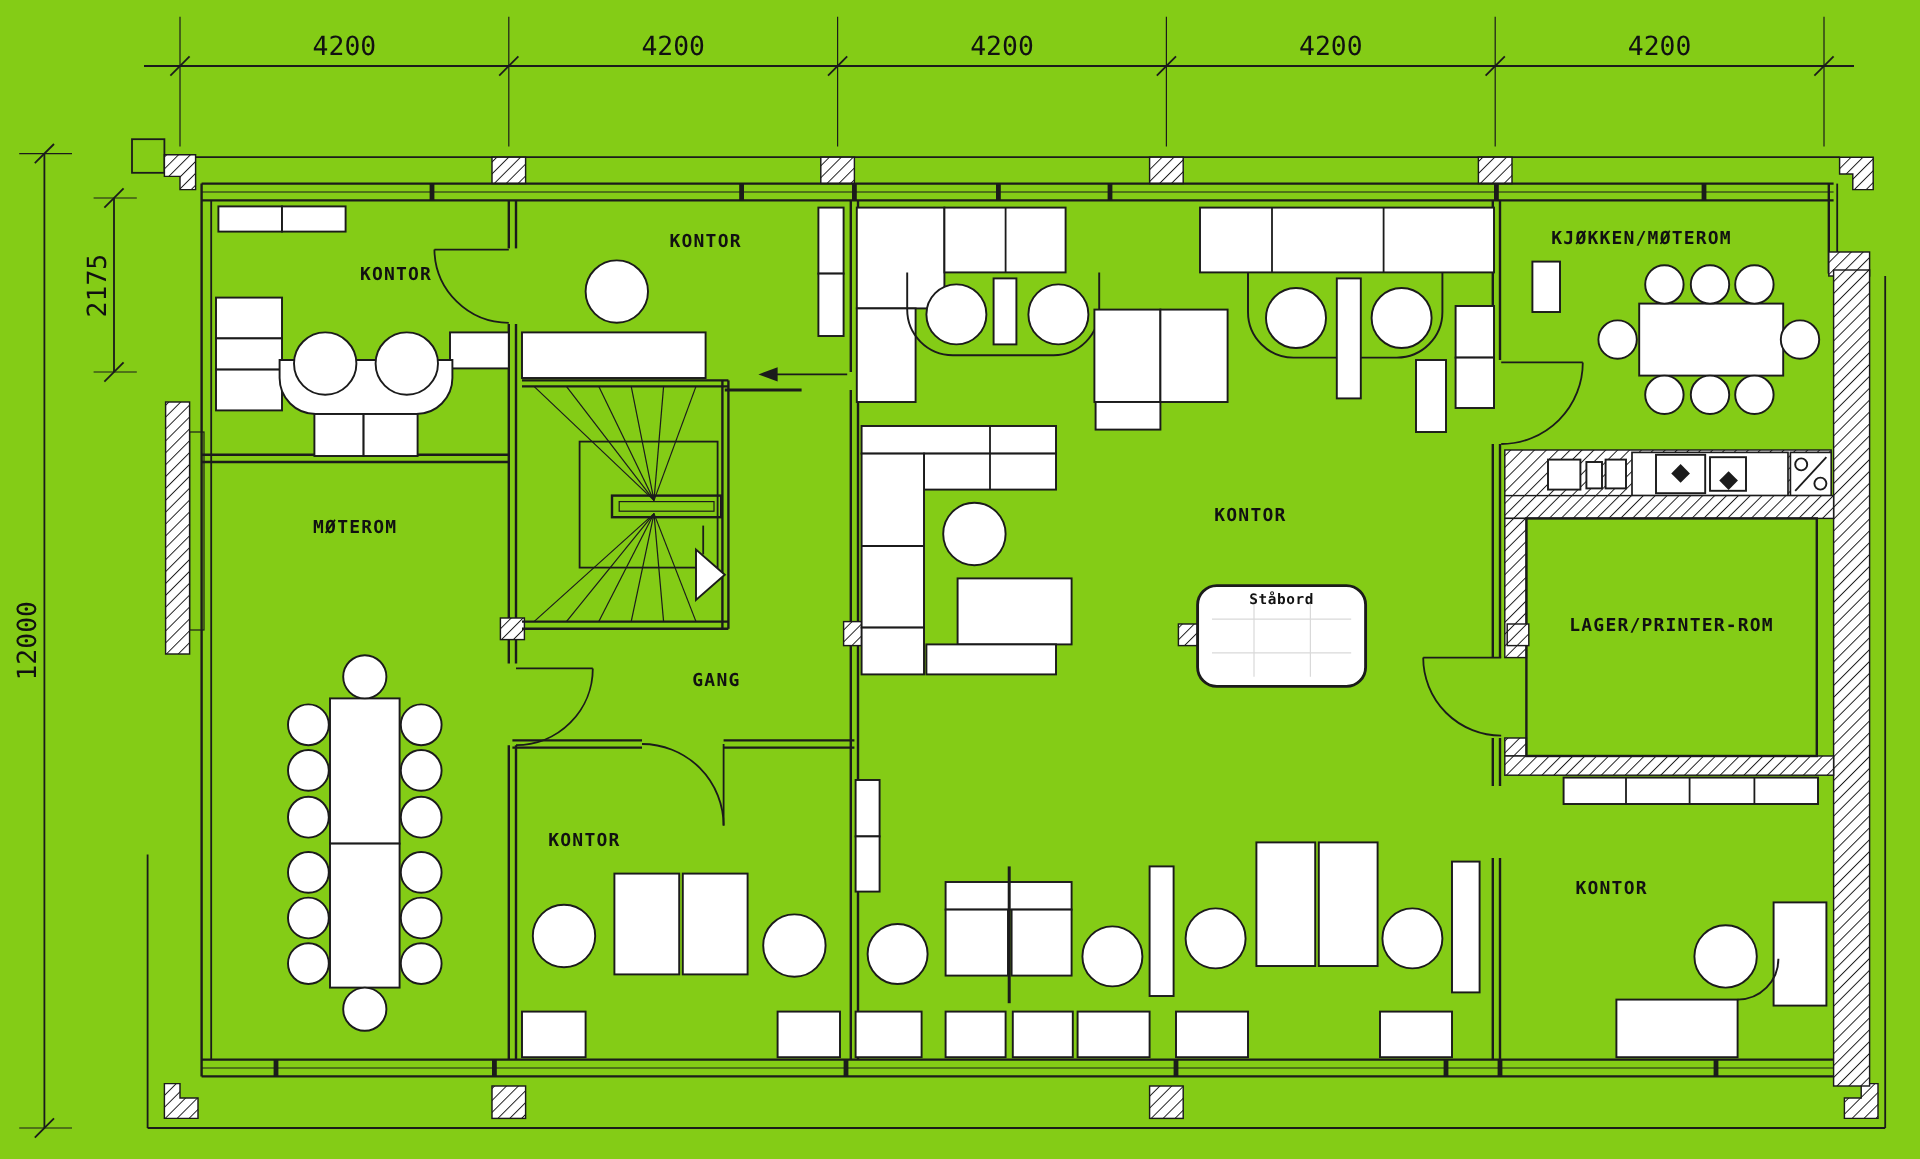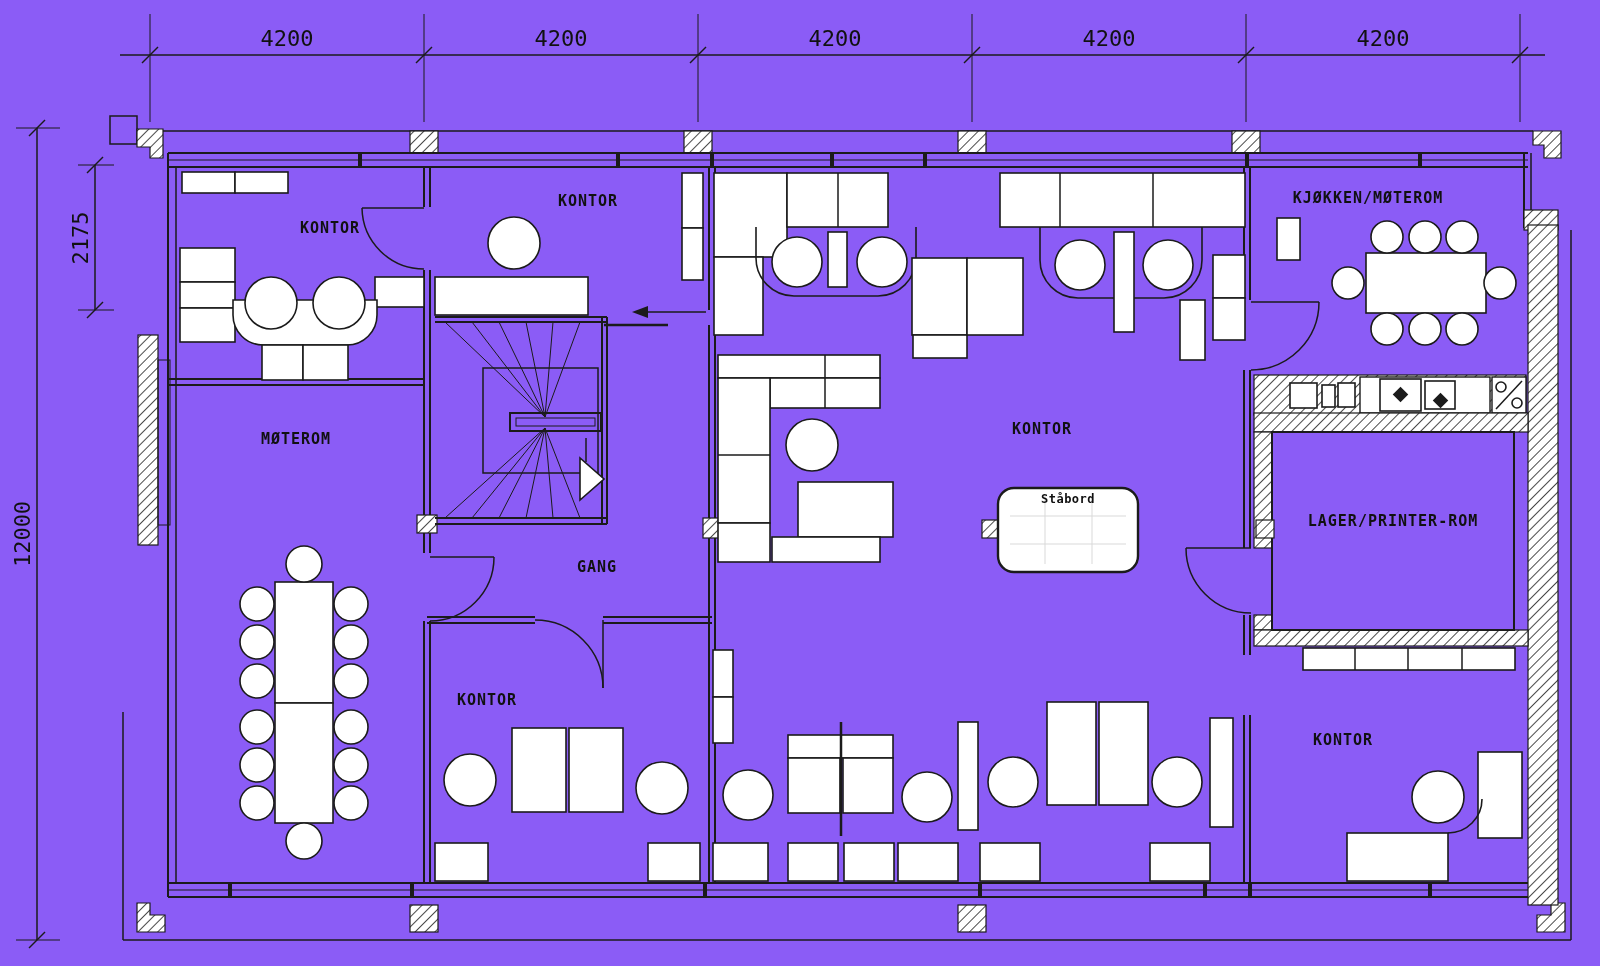--- a/index.html
+++ b/index.html
@@ -1,16 +1,16 @@
 <!DOCTYPE html>
 <html><head>
 <meta charset="utf-8">
 <style>
   html,body{margin:0;padding:0;background:#ffffff;}
-  #plan-wrap{width:1600px;height:966px;position:relative;background:#8b5cf6;overflow:hidden;}
+  #plan-wrap{width:1600px;height:966px;position:relative;background:#84cc16;overflow:hidden;}
   svg{display:block;}
   .ln{stroke:#1b1b1b;fill:none;}
   .w1{stroke-width:1;}
   .w15{stroke-width:1.5;}
   .w2{stroke-width:2;}
   .w25{stroke-width:2.5;}
   .furn{stroke:#1b1b1b;stroke-width:1.6;fill:#ffffff;}
   .furn-n{stroke:#1b1b1b;stroke-width:1.6;fill:none;}
   .blk{fill:#1b1b1b;stroke:none;}
   .hatchfill{fill:url(#hatch);stroke:#1b1b1b;stroke-width:1.2;}

